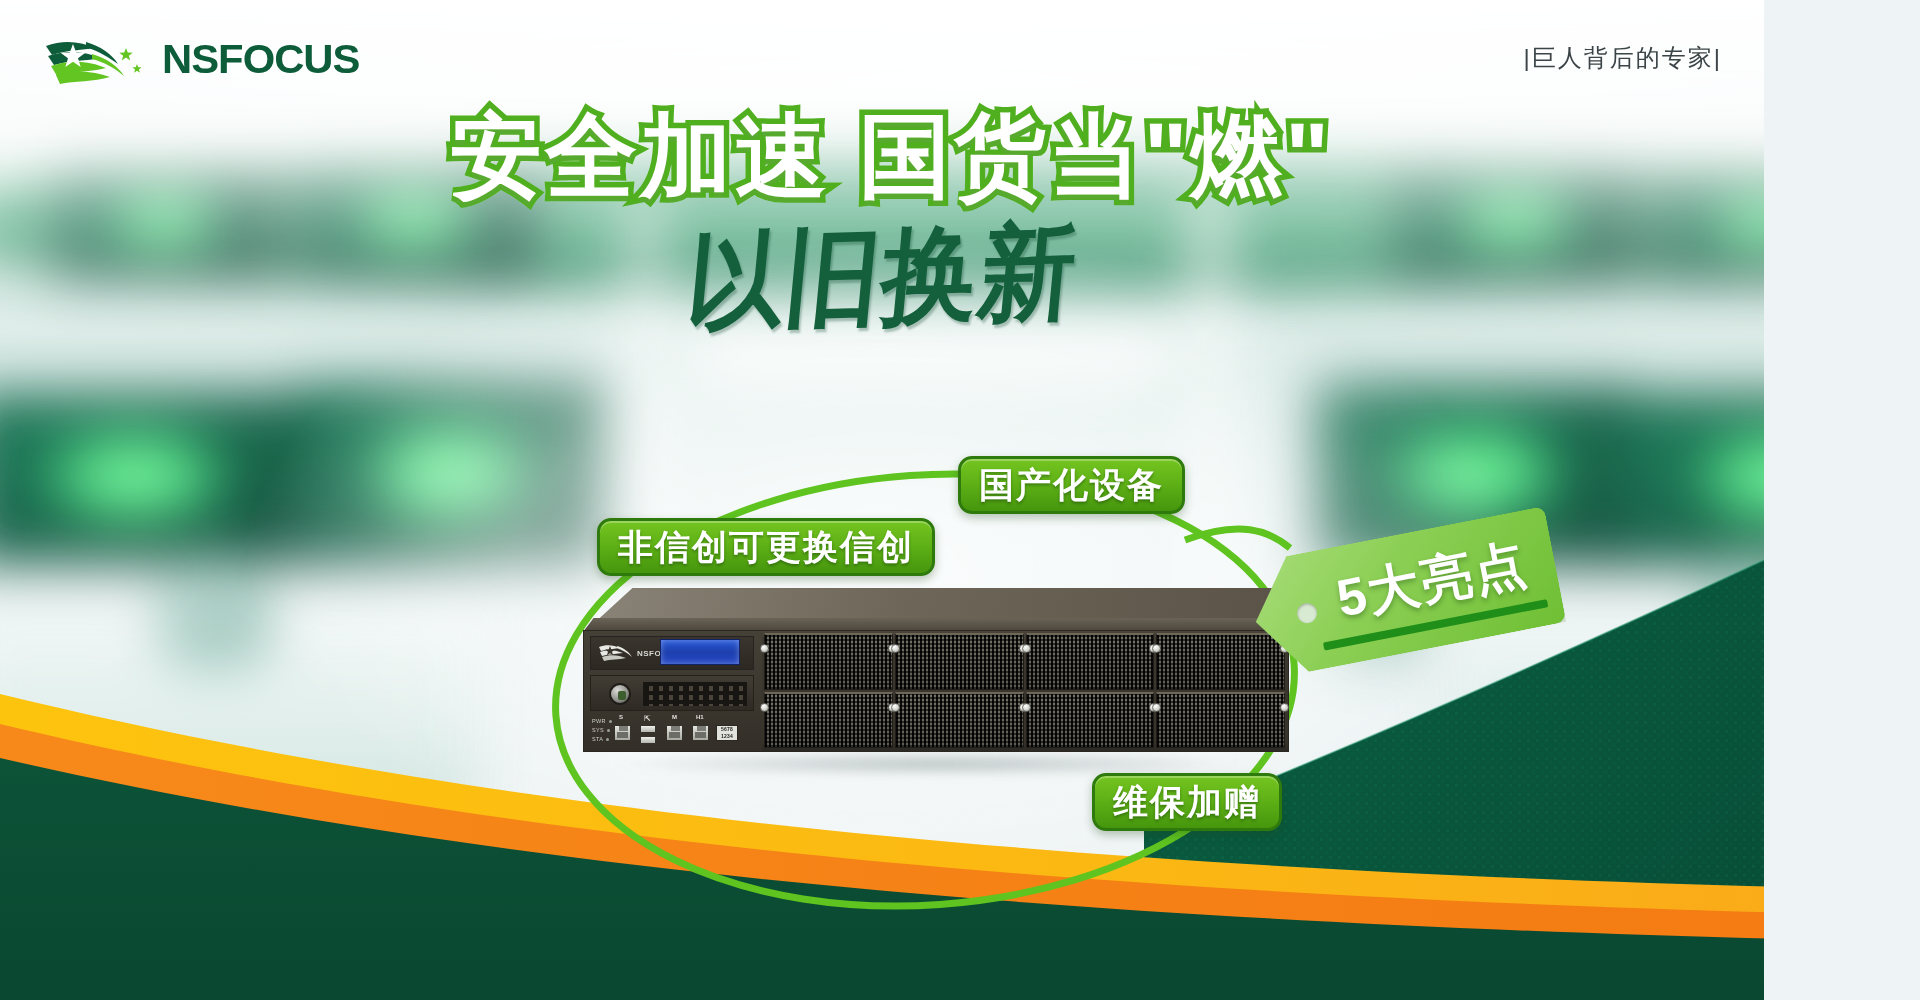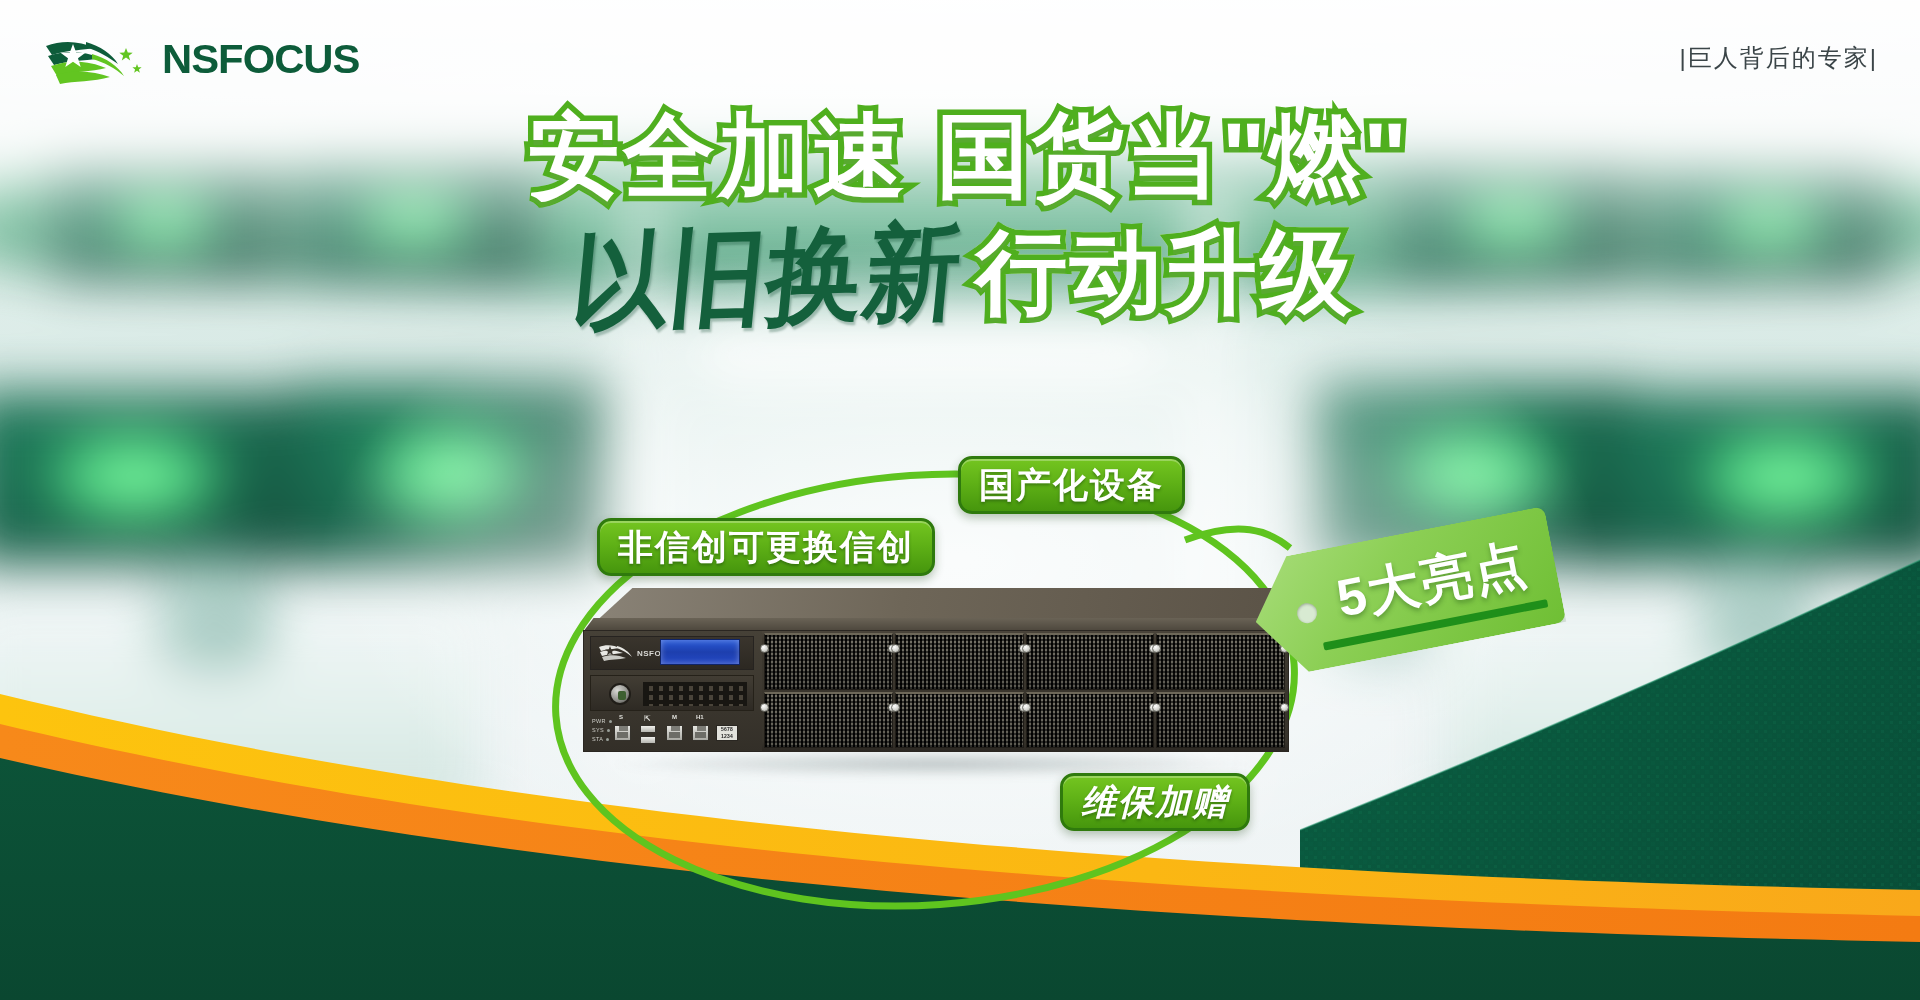--- a/index.html
+++ b/index.html
@@ -2,21 +2,21 @@
 <html><head>
 <meta charset="utf-8">
 <style>
   * { margin:0; padding:0; box-sizing:border-box; }
   html,body { width:1920px; height:1000px; overflow:hidden; }
   body {
     font-family:"Liberation Sans","DejaVu Sans",sans-serif;
     background:#eef3f5;
   }
   #banner {
-    position:relative; width:1920px; height:1000px; overflow:hidden;
+    position:relative; width:1764px; height:1000px; overflow:hidden;
     background:#e9eef2;
   }
 
   
   .bg-layer { position:absolute; inset:0; }
   .bg-base {
     background:
       linear-gradient(180deg,#f4f6f9 0%, #eef3f4 8%, #e2eeea 20%, #dbece8 38%, #e9f2f2 55%, #eef4f5 72%, #f1f5f6 100%);
   }
   .bg-blur { filter:blur(26px); opacity:.95; }
@@ -367,21 +367,20 @@
   </div>
 
   <div class="tagline">|巨人背后的专家|</div>
 
   <div class="headline">
     <div class="hl-line hl-line1">
       <span class="hl-out">安全加速 国货当"燃"</span>
     </div>
     <div class="hl-line hl-line2">
       <span class="brush">以旧换新</span>
-      <span class="hl-out">行动升级</span>
     </div>
   </div>
 
   <svg class="ring" viewBox="0 0 1920 1000">
     <ellipse cx="925" cy="690" rx="370" ry="215" fill="none" stroke="#5fc41f" stroke-width="7" transform="rotate(-4 925 690)"></ellipse>
     <path d="M1185,540 C1240,520 1268,530 1290,548" fill="none" stroke="#5fc41f" stroke-width="7"></path>
   </svg>
 
   <div id="server">
     <div class="srv-shadow"></div>
@@ -468,21 +467,21 @@
         <div class="mesh">
             <span class="screw scr-l"></span>
             <span class="screw scr-r"></span>
           </div>
       </div>
     </div>
   </div>
 
   <div class="pill" style="left:958px;top:456px;">国产化设备</div>
   <div class="pill" style="left:597px;top:518px;">非信创可更换信创</div>
-  <div class="pill" style="left:1060px;top:773px;font-style:italic;">维保加赠</div>
+  <div class="pill" style="left:1092px;top:773px;">维保加赠</div>
 
   <div id="tag">
     <div class="tag-body"></div>
     <div class="tag-hole"></div>
     <div class="tag-rule"></div>
     <div class="tag-text">5大亮点</div>
   </div>
 
 </div>
 

